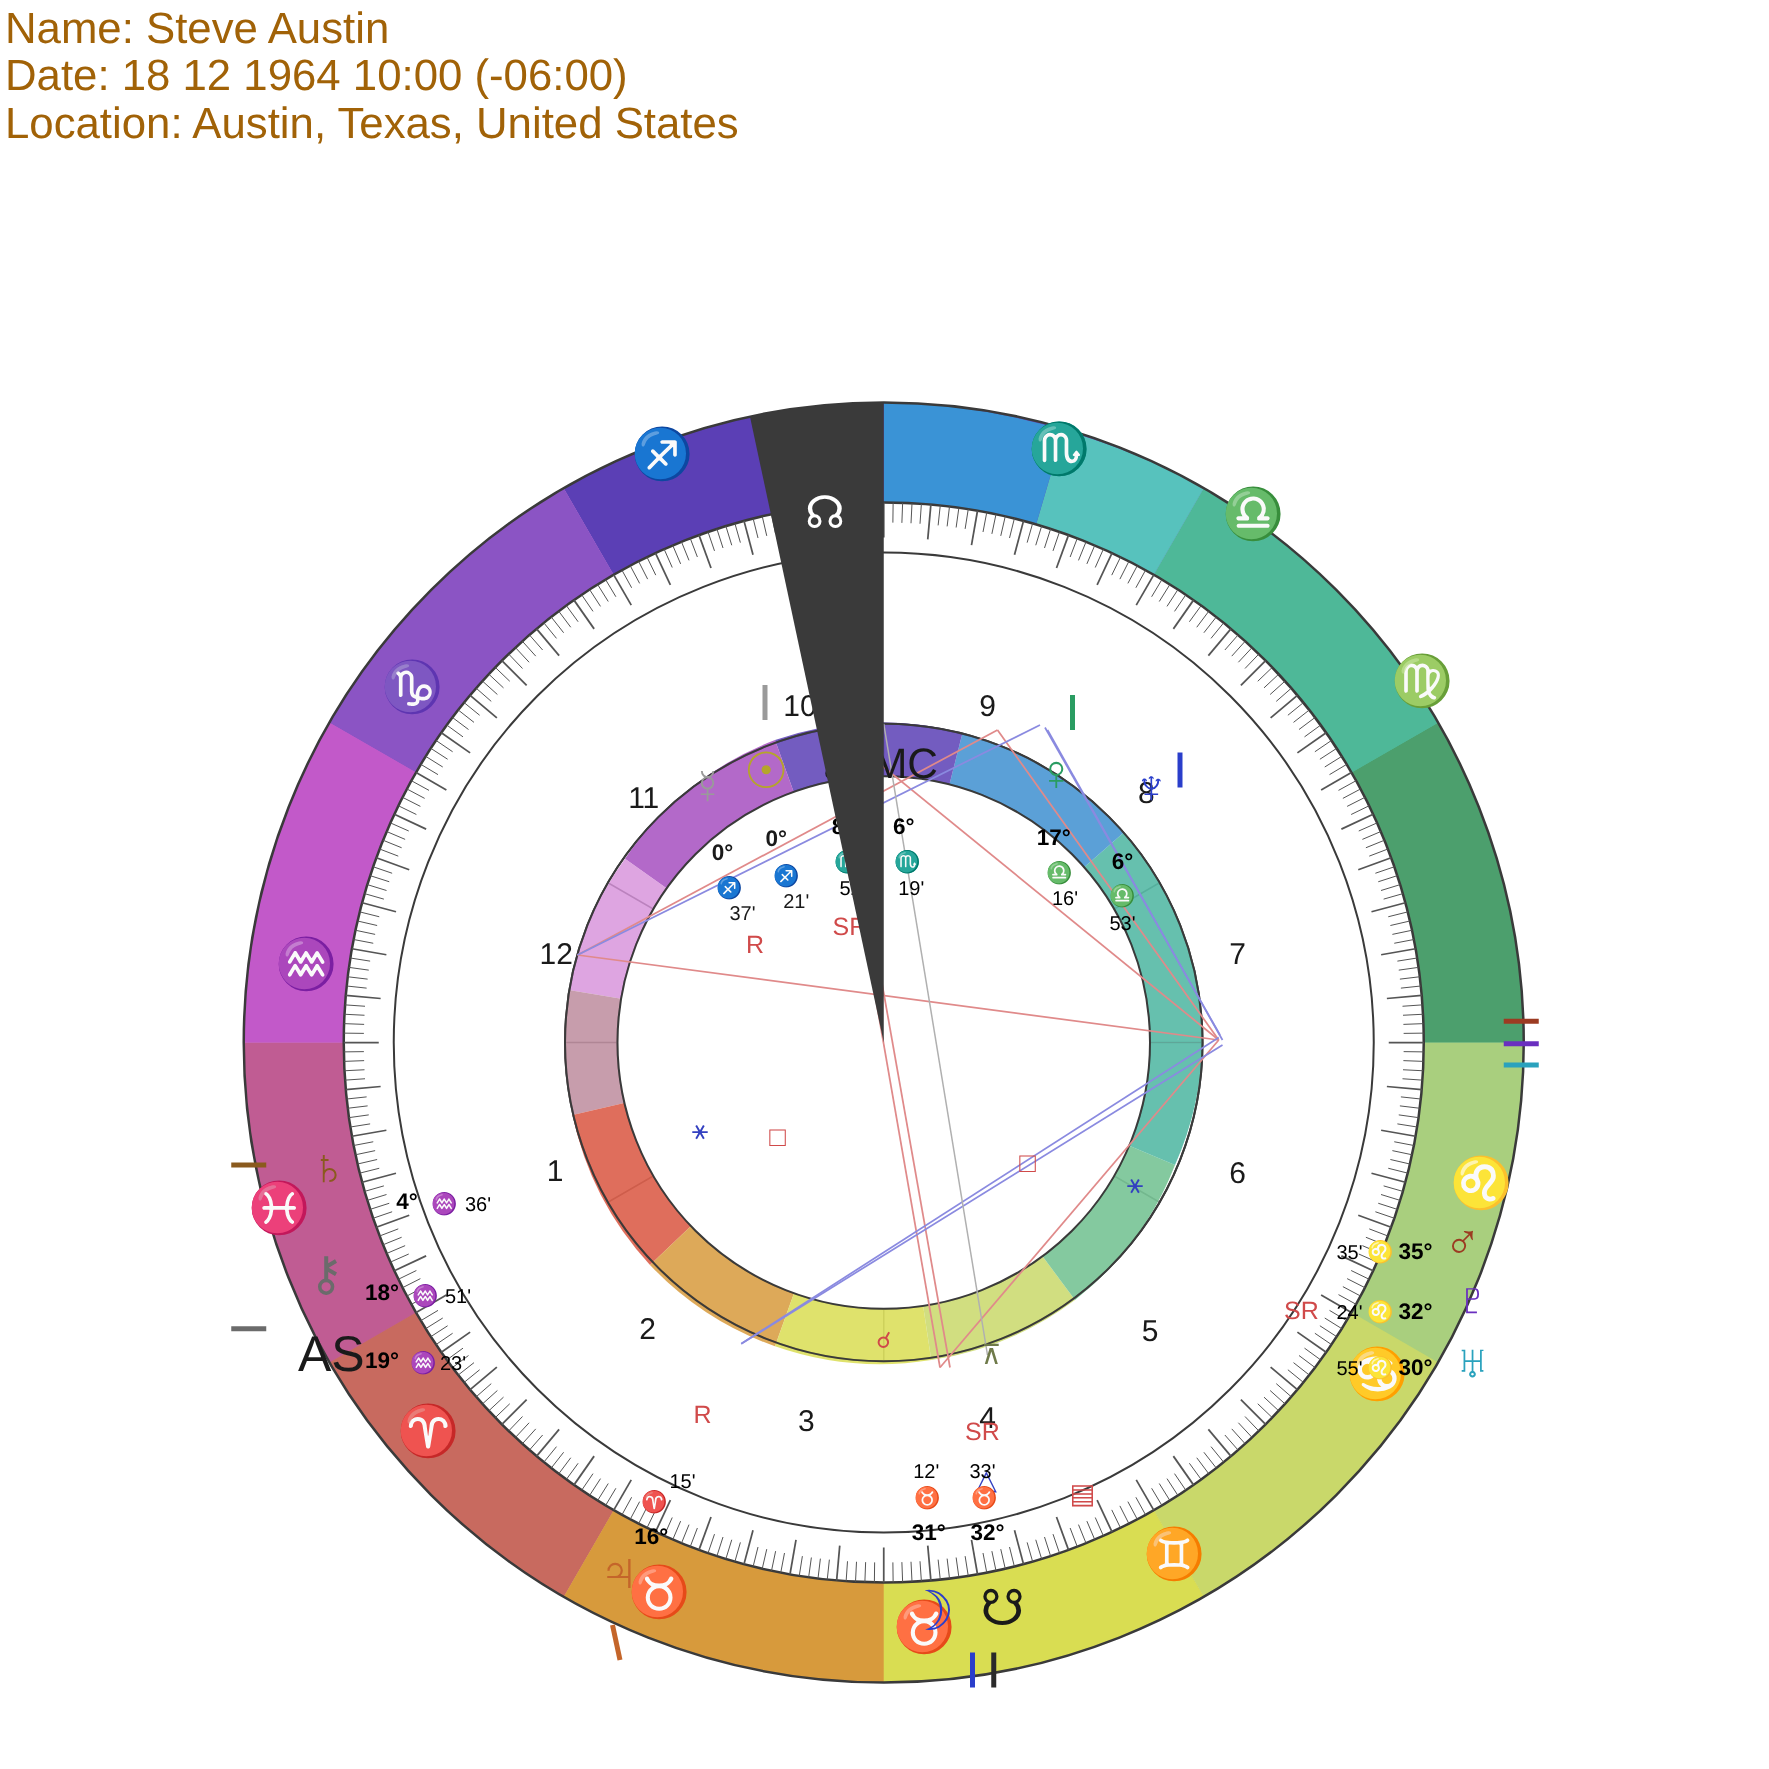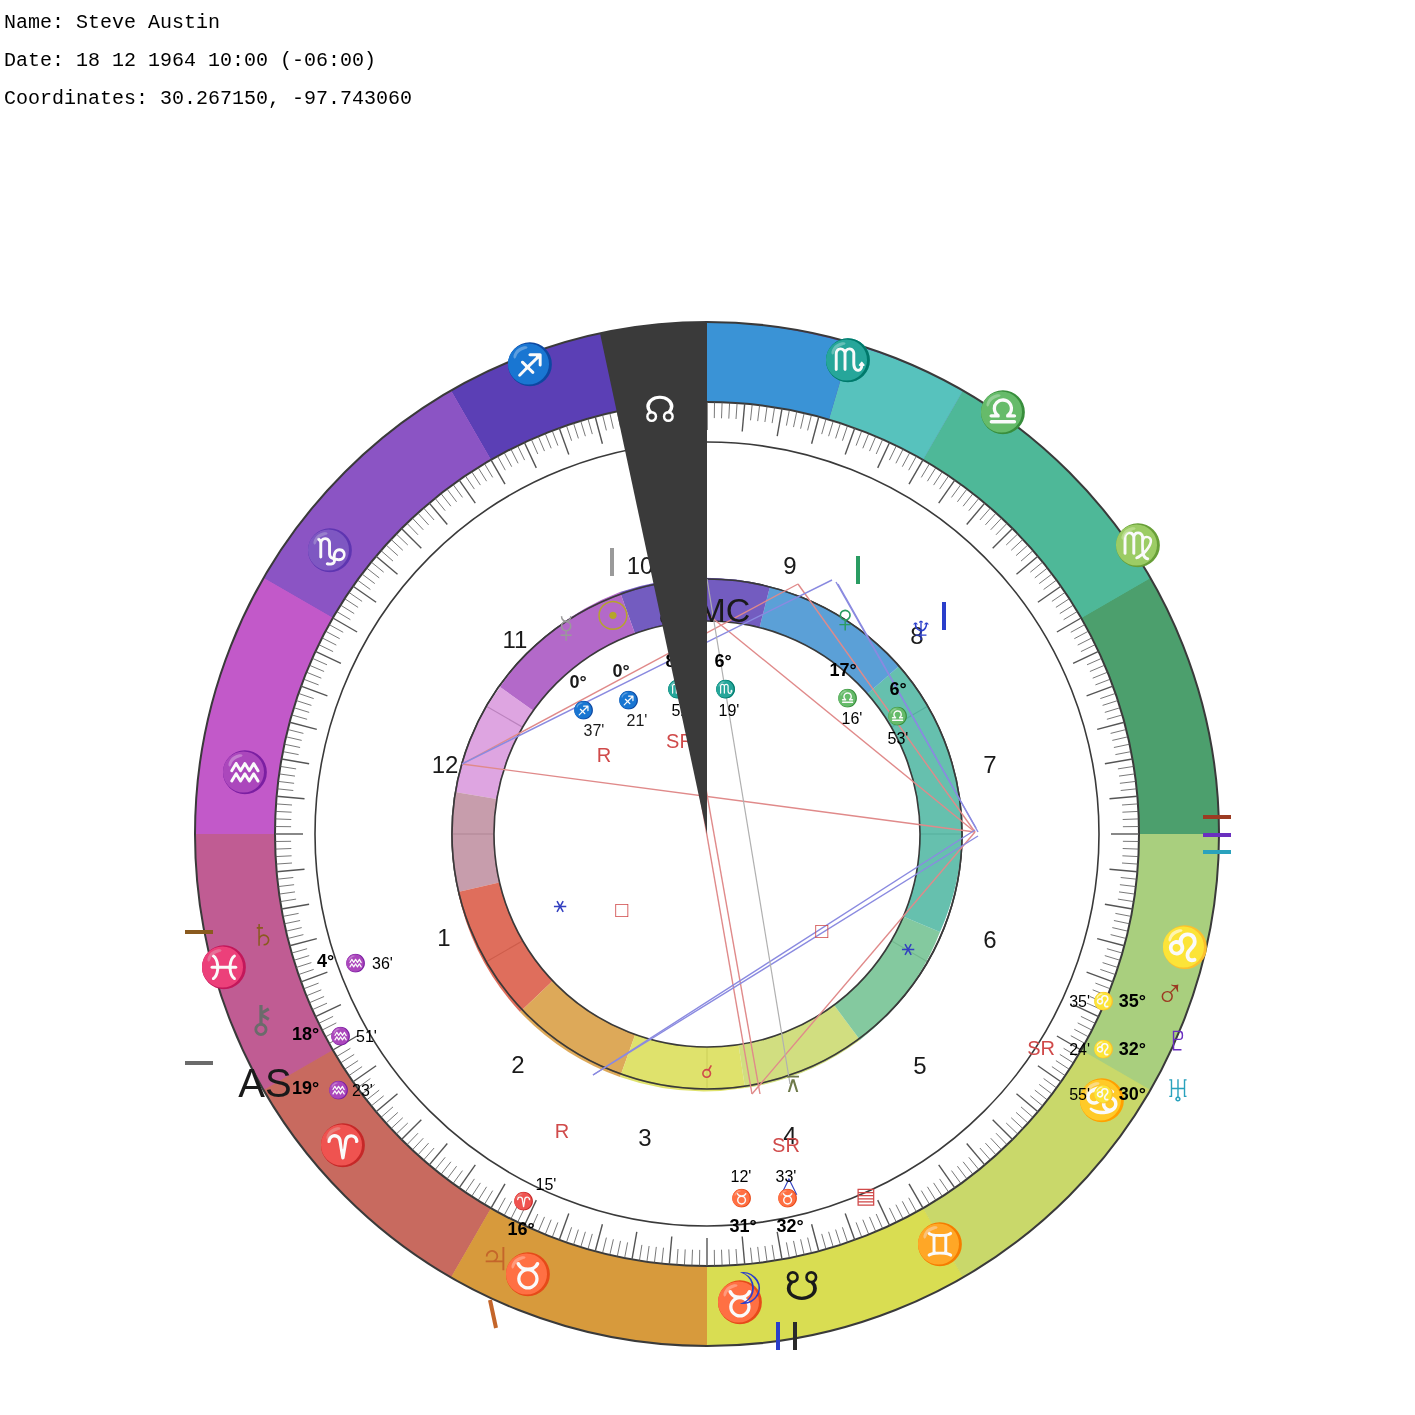--- a/index.html
+++ b/index.html
@@ -1,29 +1,29 @@
 <!DOCTYPE html>
 <html><head>
 <meta charset="utf-8">
 <style>
   html,body{margin:0;padding:0;background:#ffffff;}
   body{width:1415px;height:1415px;font-family:"Liberation Sans",sans-serif;color:#1a1a1a;overflow:hidden;}
   #header{padding:4px 0 0 4px;}
-  #header div{font-size:20px;line-height:38px;color:#000000;white-space:nowrap;font-family:Liberation Mono, monospace;}
+  #header div{font-size:35px;line-height:38px;color:#a16207;white-space:nowrap;}
   #chart-wrap{position:absolute;left:0;top:232px;width:1415px;height:1183px;}
   svg{display:block;}
   .lbl{font-family:"Liberation Sans",sans-serif;}
 </style>
 </head>
 <body>
 
 <div id="header">
   <div>Name: Steve Austin</div>
   <div>Date: 18 12 1964 10:00 (-06:00)</div>
-  <div>Coordinates: 30.267150, -97.743060</div>
+  <div>Location: Austin, Texas, United States</div>
 </div>
 
 <div id="chart-wrap">
 <svg width="1415" height="1183" viewBox="0 0 1415 1183">
   <defs>
     <g id="ticks"></g>
   </defs>
 
   <g>
 

